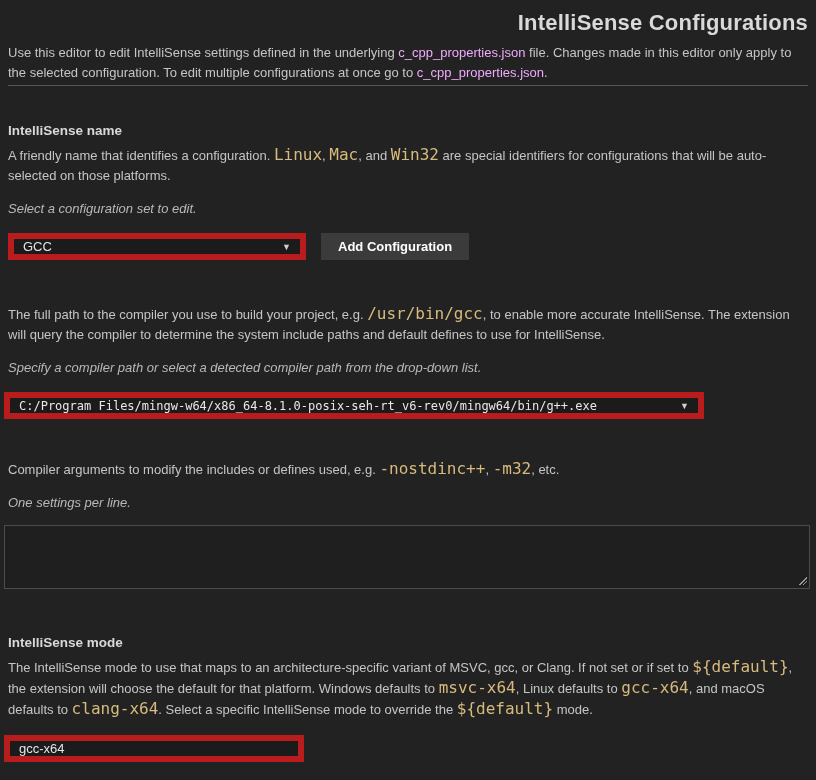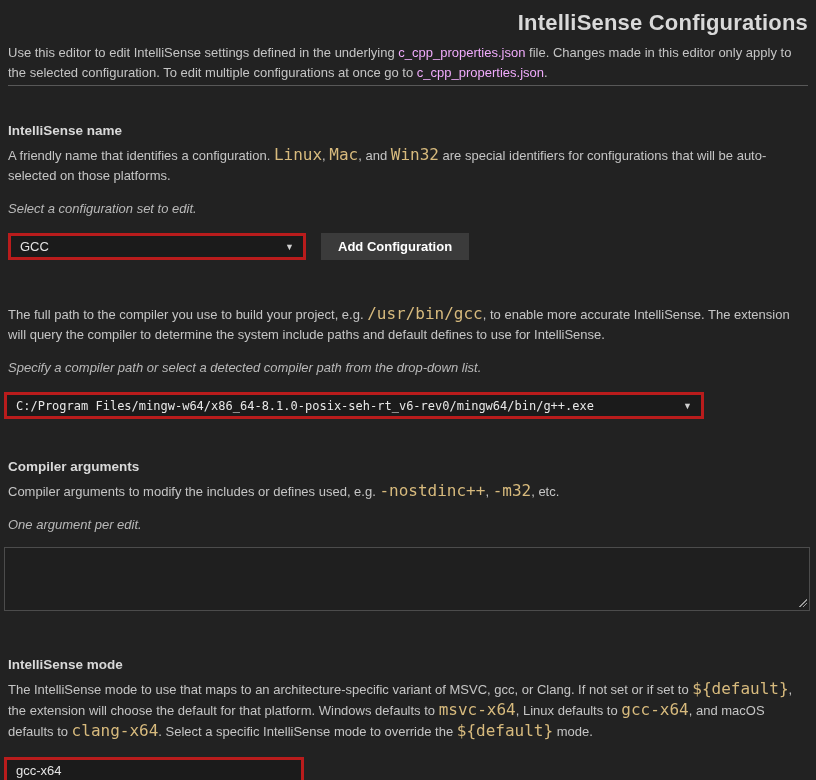--- a/index.html
+++ b/index.html
@@ -69,21 +69,21 @@
     display: flex;
     align-items: center;
     margin-top: 15px;
   }
   .select-box {
     display: flex;
     align-items: center;
     justify-content: space-between;
     height: 27px;
     background: #1b1b1b;
-    border: 3px solid #b91c1c;
+    border: 6px solid #b91c1c;
     padding: 0 9px 0 9px;
     color: #e4e4e4;
     cursor: pointer;
   }
   .select-narrow { width: 298px; }
   .select-wide   { width: 700px; margin-left: -4px; margin-top: 15px; }
   .select-bottom { width: 300px; margin-left: -4px; margin-top: 15px; }
   .select-value { white-space: nowrap; overflow: hidden; }
   .select-value-mono {
     font-family: "DejaVu Sans Mono", "Liberation Mono", monospace;
@@ -167,23 +167,22 @@
   <div class="section sec-2">
     <p class="desc"><span>The full path to the compiler you use to build your project, e.g. </span><span class="code">/usr/bin/gcc</span><span>, to enable more accurate IntelliSense. The extension will query the compiler to determine the system include paths and default defines to use for IntelliSense.</span></p>
     <p class="hint">Specify a compiler path or select a detected compiler path from the drop-down list.</p>
     <div class="select-box select-wide">
       <span class="select-value-mono">C:/Program Files/mingw-w64/x86_64-8.1.0-posix-seh-rt_v6-rev0/mingw64/bin/g++.exe</span>
       <span class="dropdown-arrow">▼</span>
     </div>
   </div>
 
   <div class="section sec-3">
-    <h2 class="section-heading">Compiler arguments</h2>
     <p class="desc"><span>Compiler arguments to modify the includes or defines used, e.g. </span><span class="code">-nostdinc++</span><span>, </span><span class="code">-m32</span><span>, etc.</span></p>
-    <p class="hint">One argument per edit.</p>
+    <p class="hint">One settings per line.</p>
     <div class="textarea-wrap">
       <textarea class="args-input" style=""></textarea>
       <div class="resize-handle"></div>
     </div>
   </div>
 
   <div class="section sec-4">
     <h2 class="section-heading">IntelliSense mode</h2>
     <p class="desc"><span>The IntelliSense mode to use that maps to an architecture-specific variant of MSVC, gcc, or Clang. If not set or if set to </span><span class="code">${default}</span><span>, the extension will choose the default for that platform. Windows defaults to </span><span class="code">msvc-x64</span><span>, Linux defaults to </span><span class="code">gcc-x64</span><span>, and macOS defaults to </span><span class="code">clang-x64</span><span>. Select a specific IntelliSense mode to override the </span><span class="code">${default}</span><span> mode.</span></p>
     <div class="select-box select-bottom">

